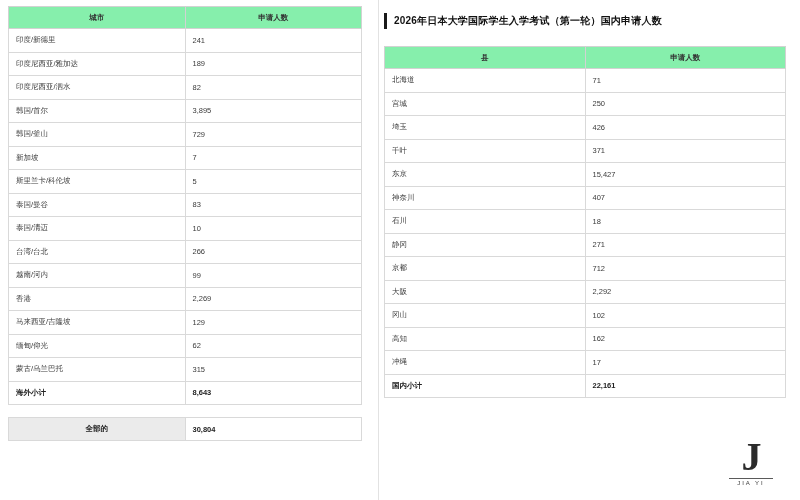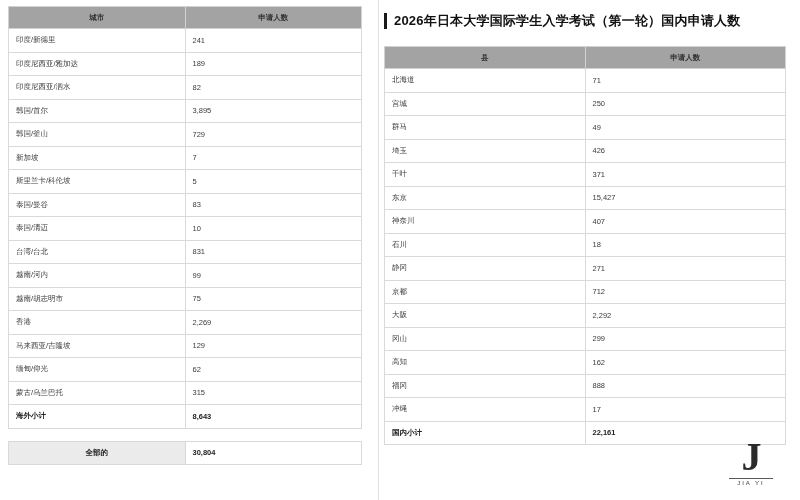--- a/index.html
+++ b/index.html
@@ -23,21 +23,21 @@
     padding: 0;
     position: relative;
   }
   table.tbl {
     border-collapse: collapse;
     width: 100%;
     font-size: 7.5px;
     color: #333;
   }
   table.tbl th {
-    background: #a3a3a3;
+    background: #86efac;
     font-weight: bold;
     border: 1px solid #d2d2d2;
     height: 22px;
     text-align: center;
     color: #333;
     font-size: 7.5px;
   }
   table.tbl td {
     border: 1px solid #d9d9d9;
     height: 23.5px;
@@ -100,21 +100,21 @@
     height: 26px;
     margin-bottom: 12px;
   }
   .title-accent {
     width: 3px; height: 16px;
     background: #1a1a1a;
     margin-right: 7px;
     flex: 0 0 auto;
   }
   .title-text {
-    font-size: 13px;
+    font-size: 10px;
     font-weight: bold;
     color: #111;
     letter-spacing: .2px;
     white-space: nowrap;
   }
   .right-col-pref { width: 50%; }
   .right-col-count { width: 50%; }
 
   
   .logo {
@@ -191,29 +191,25 @@
             <tr>
               <td>泰国/曼谷</td>
               <td class="num">83</td>
             </tr>
             <tr>
               <td>泰国/清迈</td>
               <td class="num">10</td>
             </tr>
             <tr>
               <td>台湾/台北</td>
-              <td class="num">831</td>
+              <td class="num">266</td>
             </tr>
             <tr>
               <td>越南/河内</td>
               <td class="num">99</td>
-            </tr>
-            <tr>
-              <td>越南/胡志明市</td>
-              <td class="num">75</td>
             </tr>
             <tr>
               <td>香港</td>
               <td class="num">2,269</td>
             </tr>
             <tr>
               <td>马来西亚/吉隆坡</td>
               <td class="num">129</td>
             </tr>
             <tr>
@@ -262,24 +258,20 @@
       <tbody id="right-body">
           <tr>
             <td>北海道</td>
             <td class="num">71</td>
           </tr>
           <tr>
             <td>宫城</td>
             <td class="num">250</td>
           </tr>
           <tr>
-            <td>群马</td>
-            <td class="num">49</td>
-          </tr>
-          <tr>
             <td>埼玉</td>
             <td class="num">426</td>
           </tr>
           <tr>
             <td>千叶</td>
             <td class="num">371</td>
           </tr>
           <tr>
             <td>东京</td>
             <td class="num">15,427</td>
@@ -299,29 +291,25 @@
           <tr>
             <td>京都</td>
             <td class="num">712</td>
           </tr>
           <tr>
             <td>大阪</td>
             <td class="num">2,292</td>
           </tr>
           <tr>
             <td>冈山</td>
-            <td class="num">299</td>
+            <td class="num">102</td>
           </tr>
           <tr>
             <td>高知</td>
             <td class="num">162</td>
-          </tr>
-          <tr>
-            <td>福冈</td>
-            <td class="num">888</td>
           </tr>
           <tr>
             <td>冲绳</td>
             <td class="num">17</td>
           </tr>
           <tr class="subtotal">
             <td>国内小计</td>
             <td>22,161</td>
           </tr>
         </tbody>

